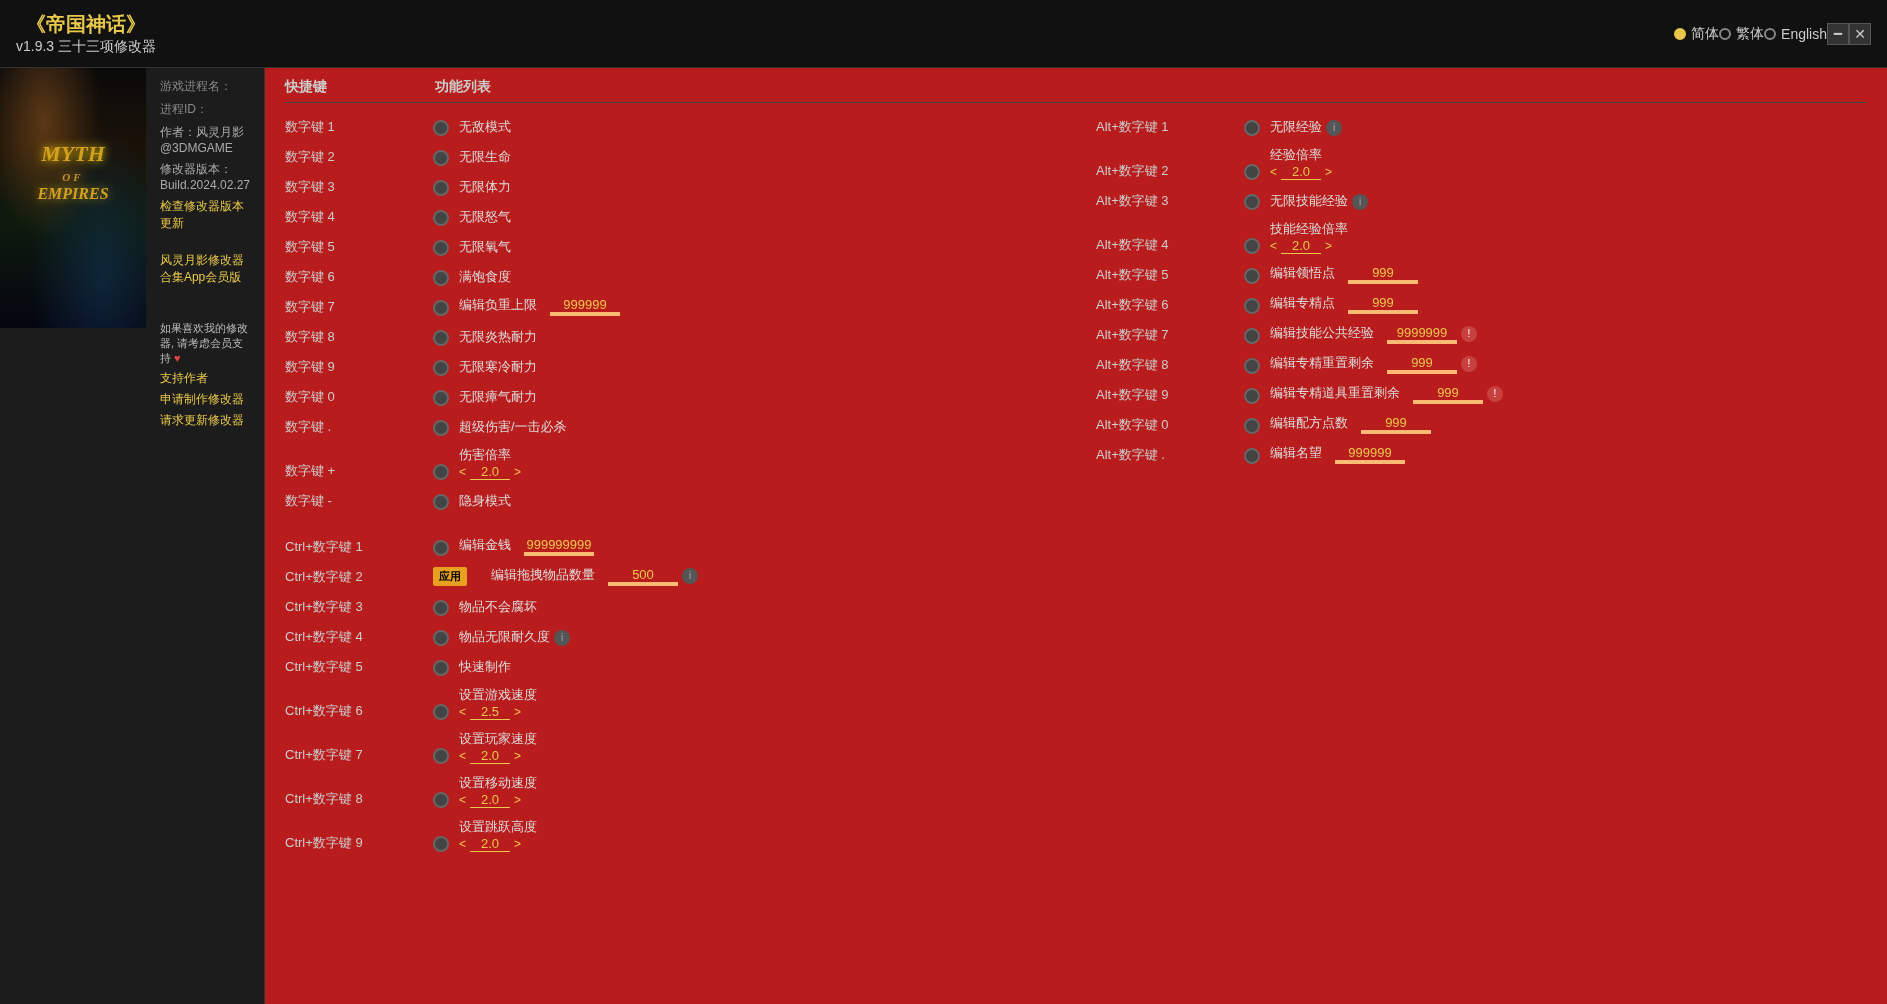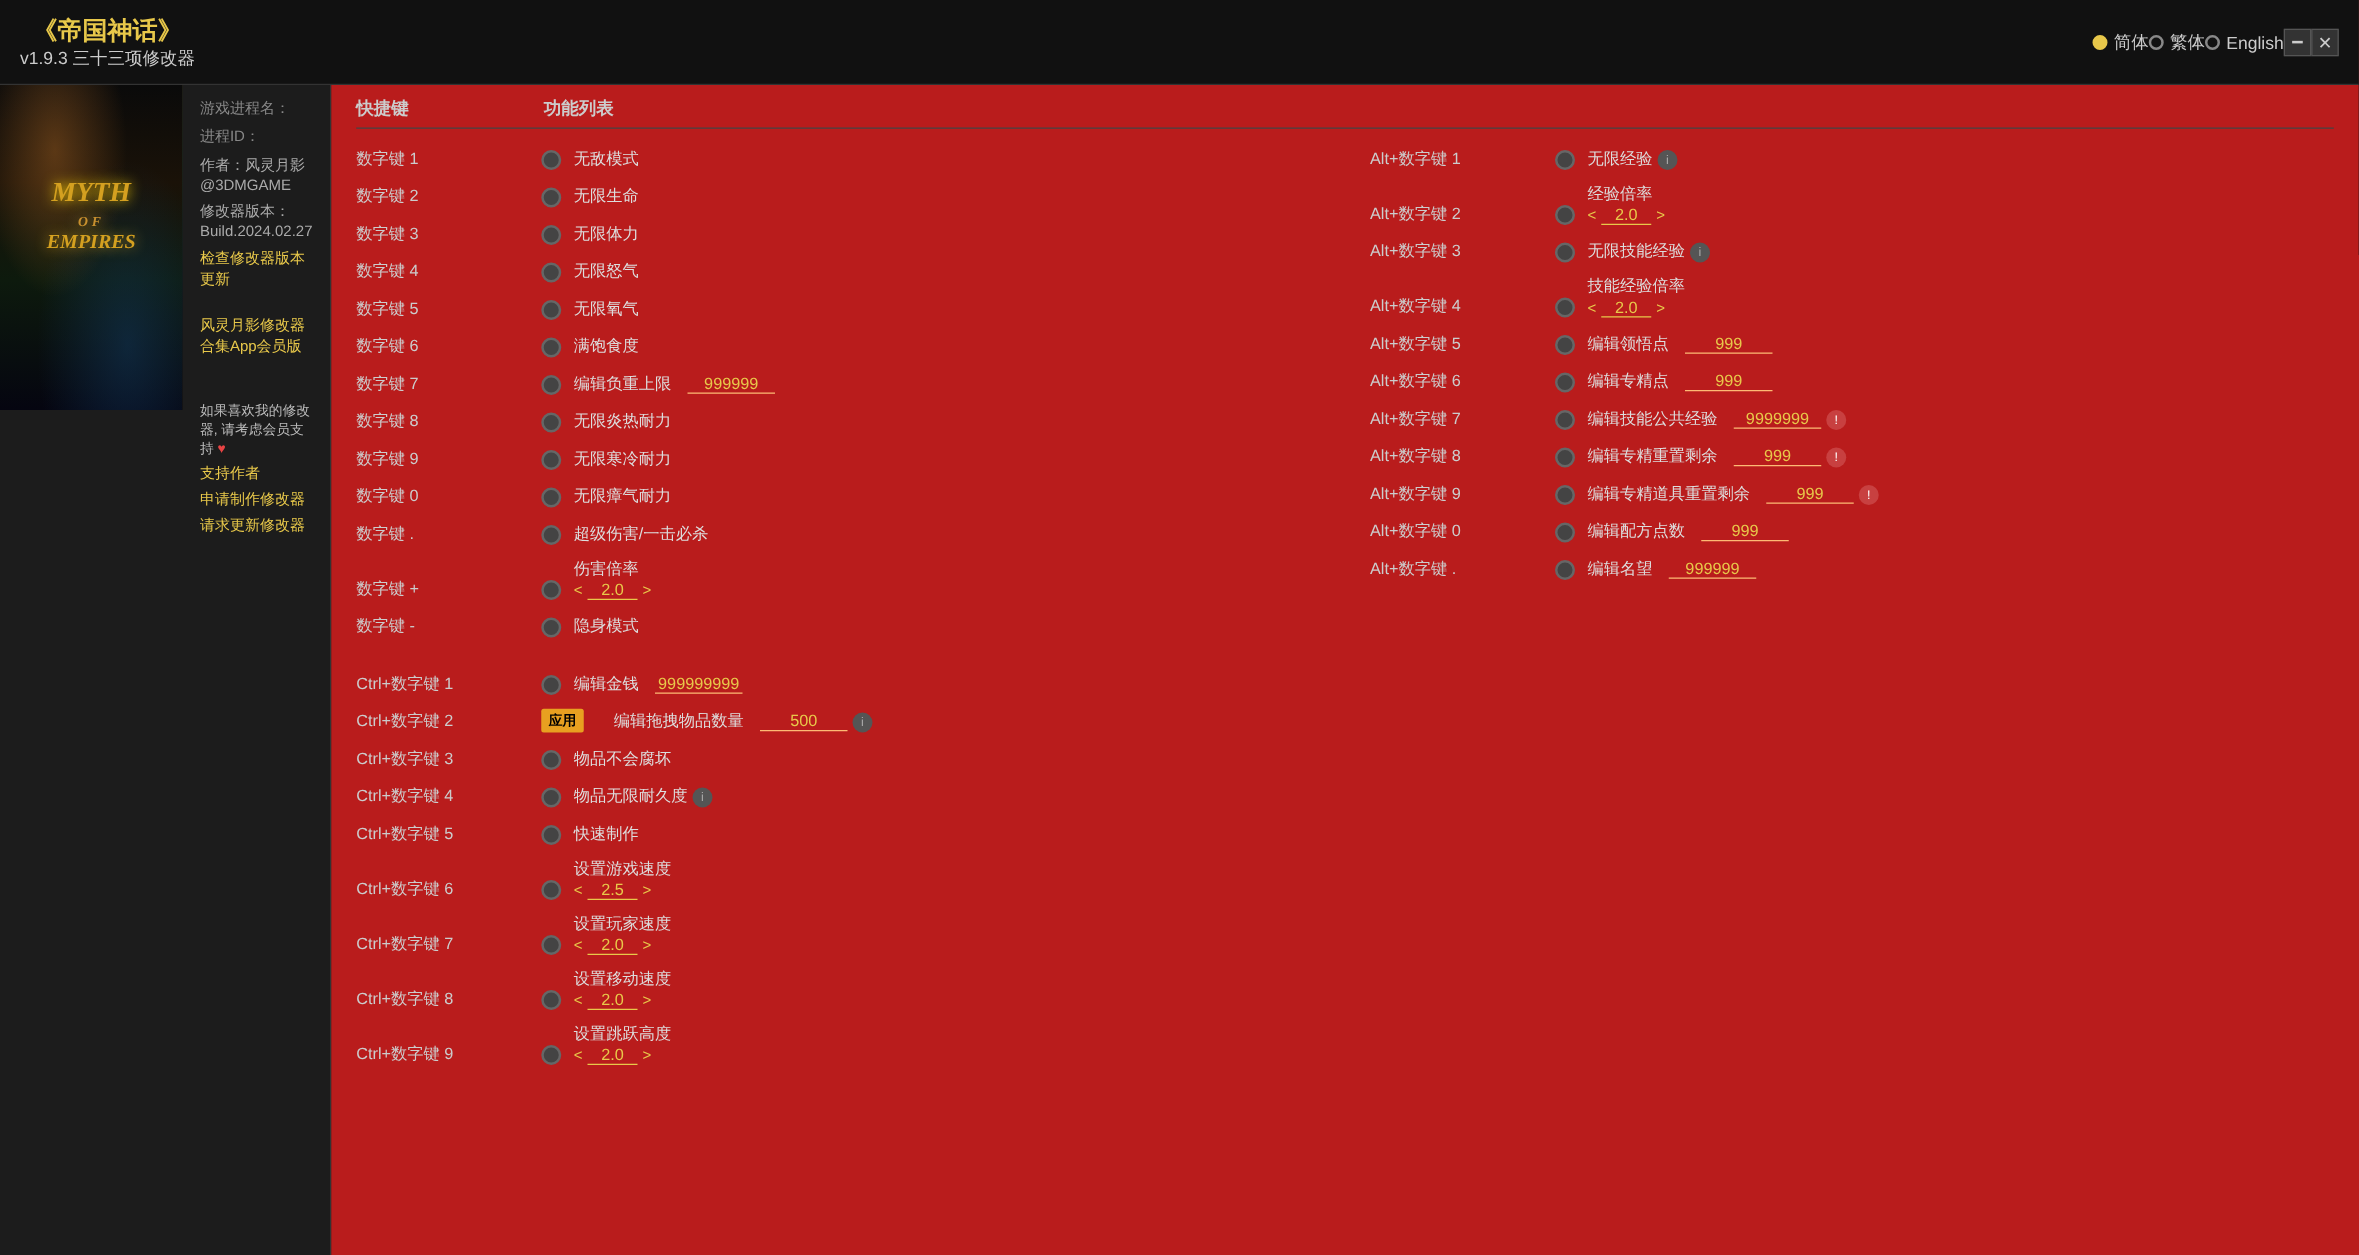--- a/index.html
+++ b/index.html
@@ -182,21 +182,21 @@
       cursor: pointer;
     }
     .feature-name {
       color: #ddd;
       font-size: 13px;
       flex: 1;
     }
     .value-input {
       background: transparent;
       border: none;
-      border-bottom: 1px solid #fdba74;
+      border-bottom: 4px solid #fdba74;
       color: #e8c84a;
       font-size: 13px;
       width: 70px;
       text-align: center;
       outline: none;
       font-family: inherit;
     }
     .multiplier-control {
       display: flex;
       align-items: center;

